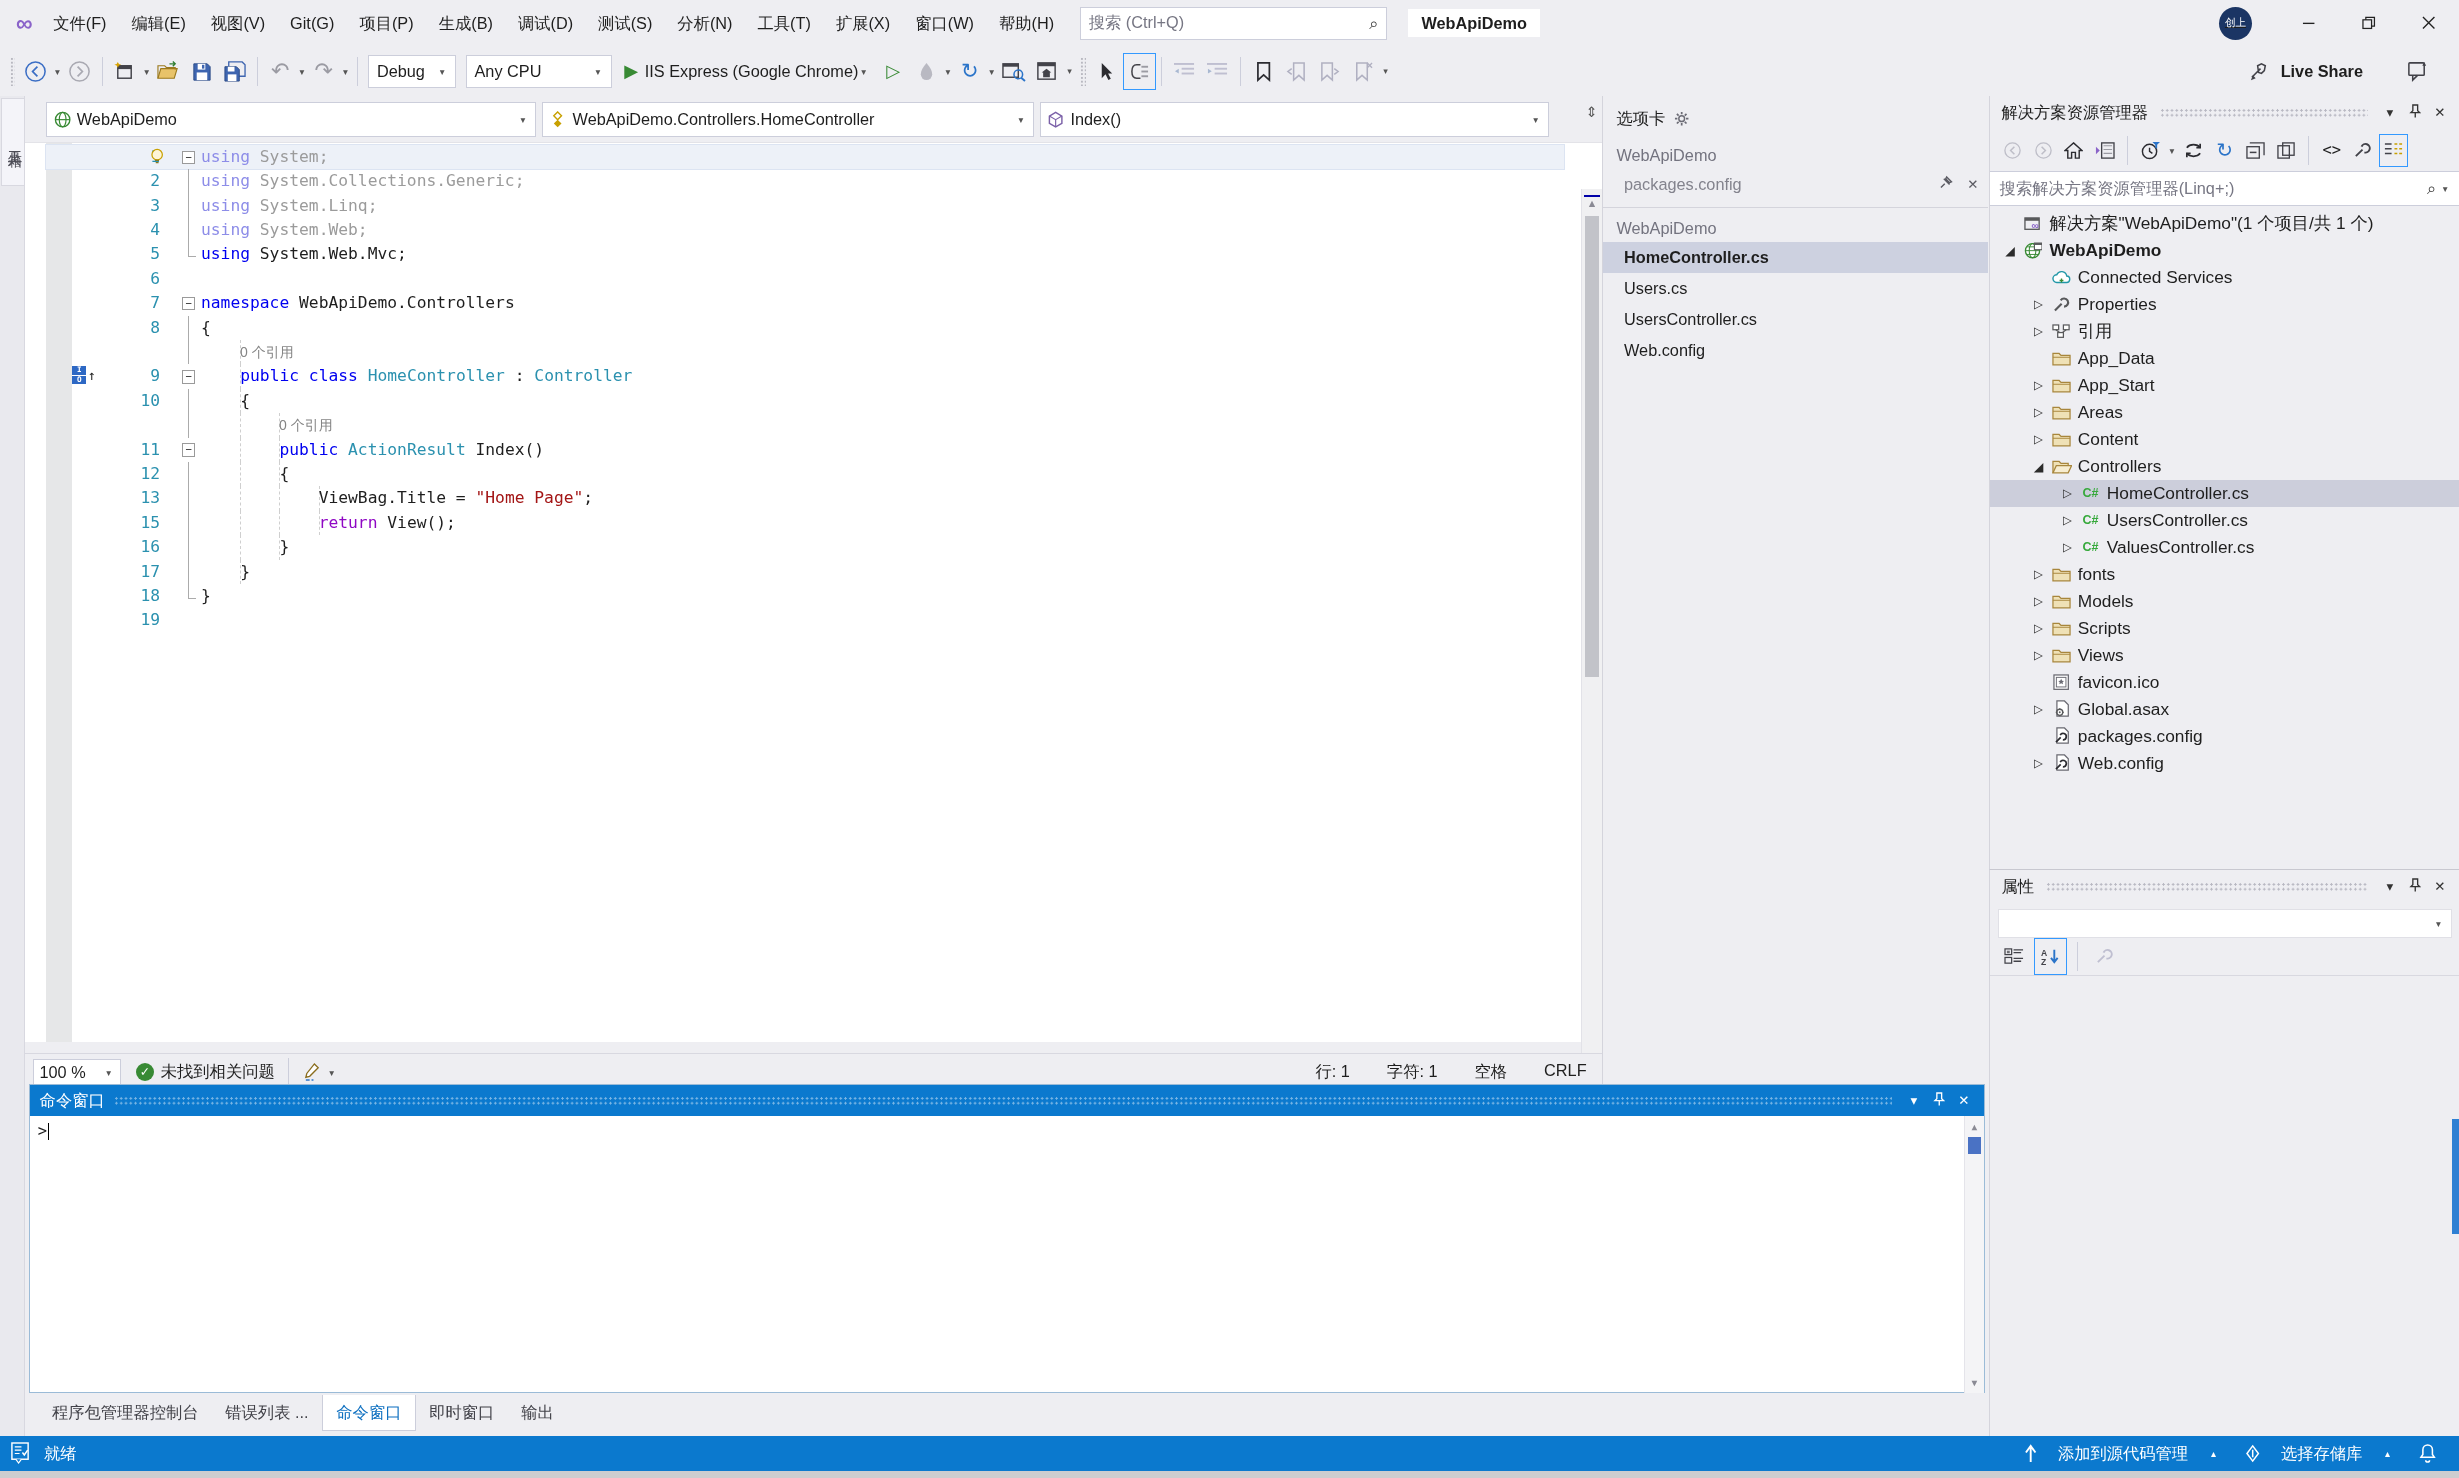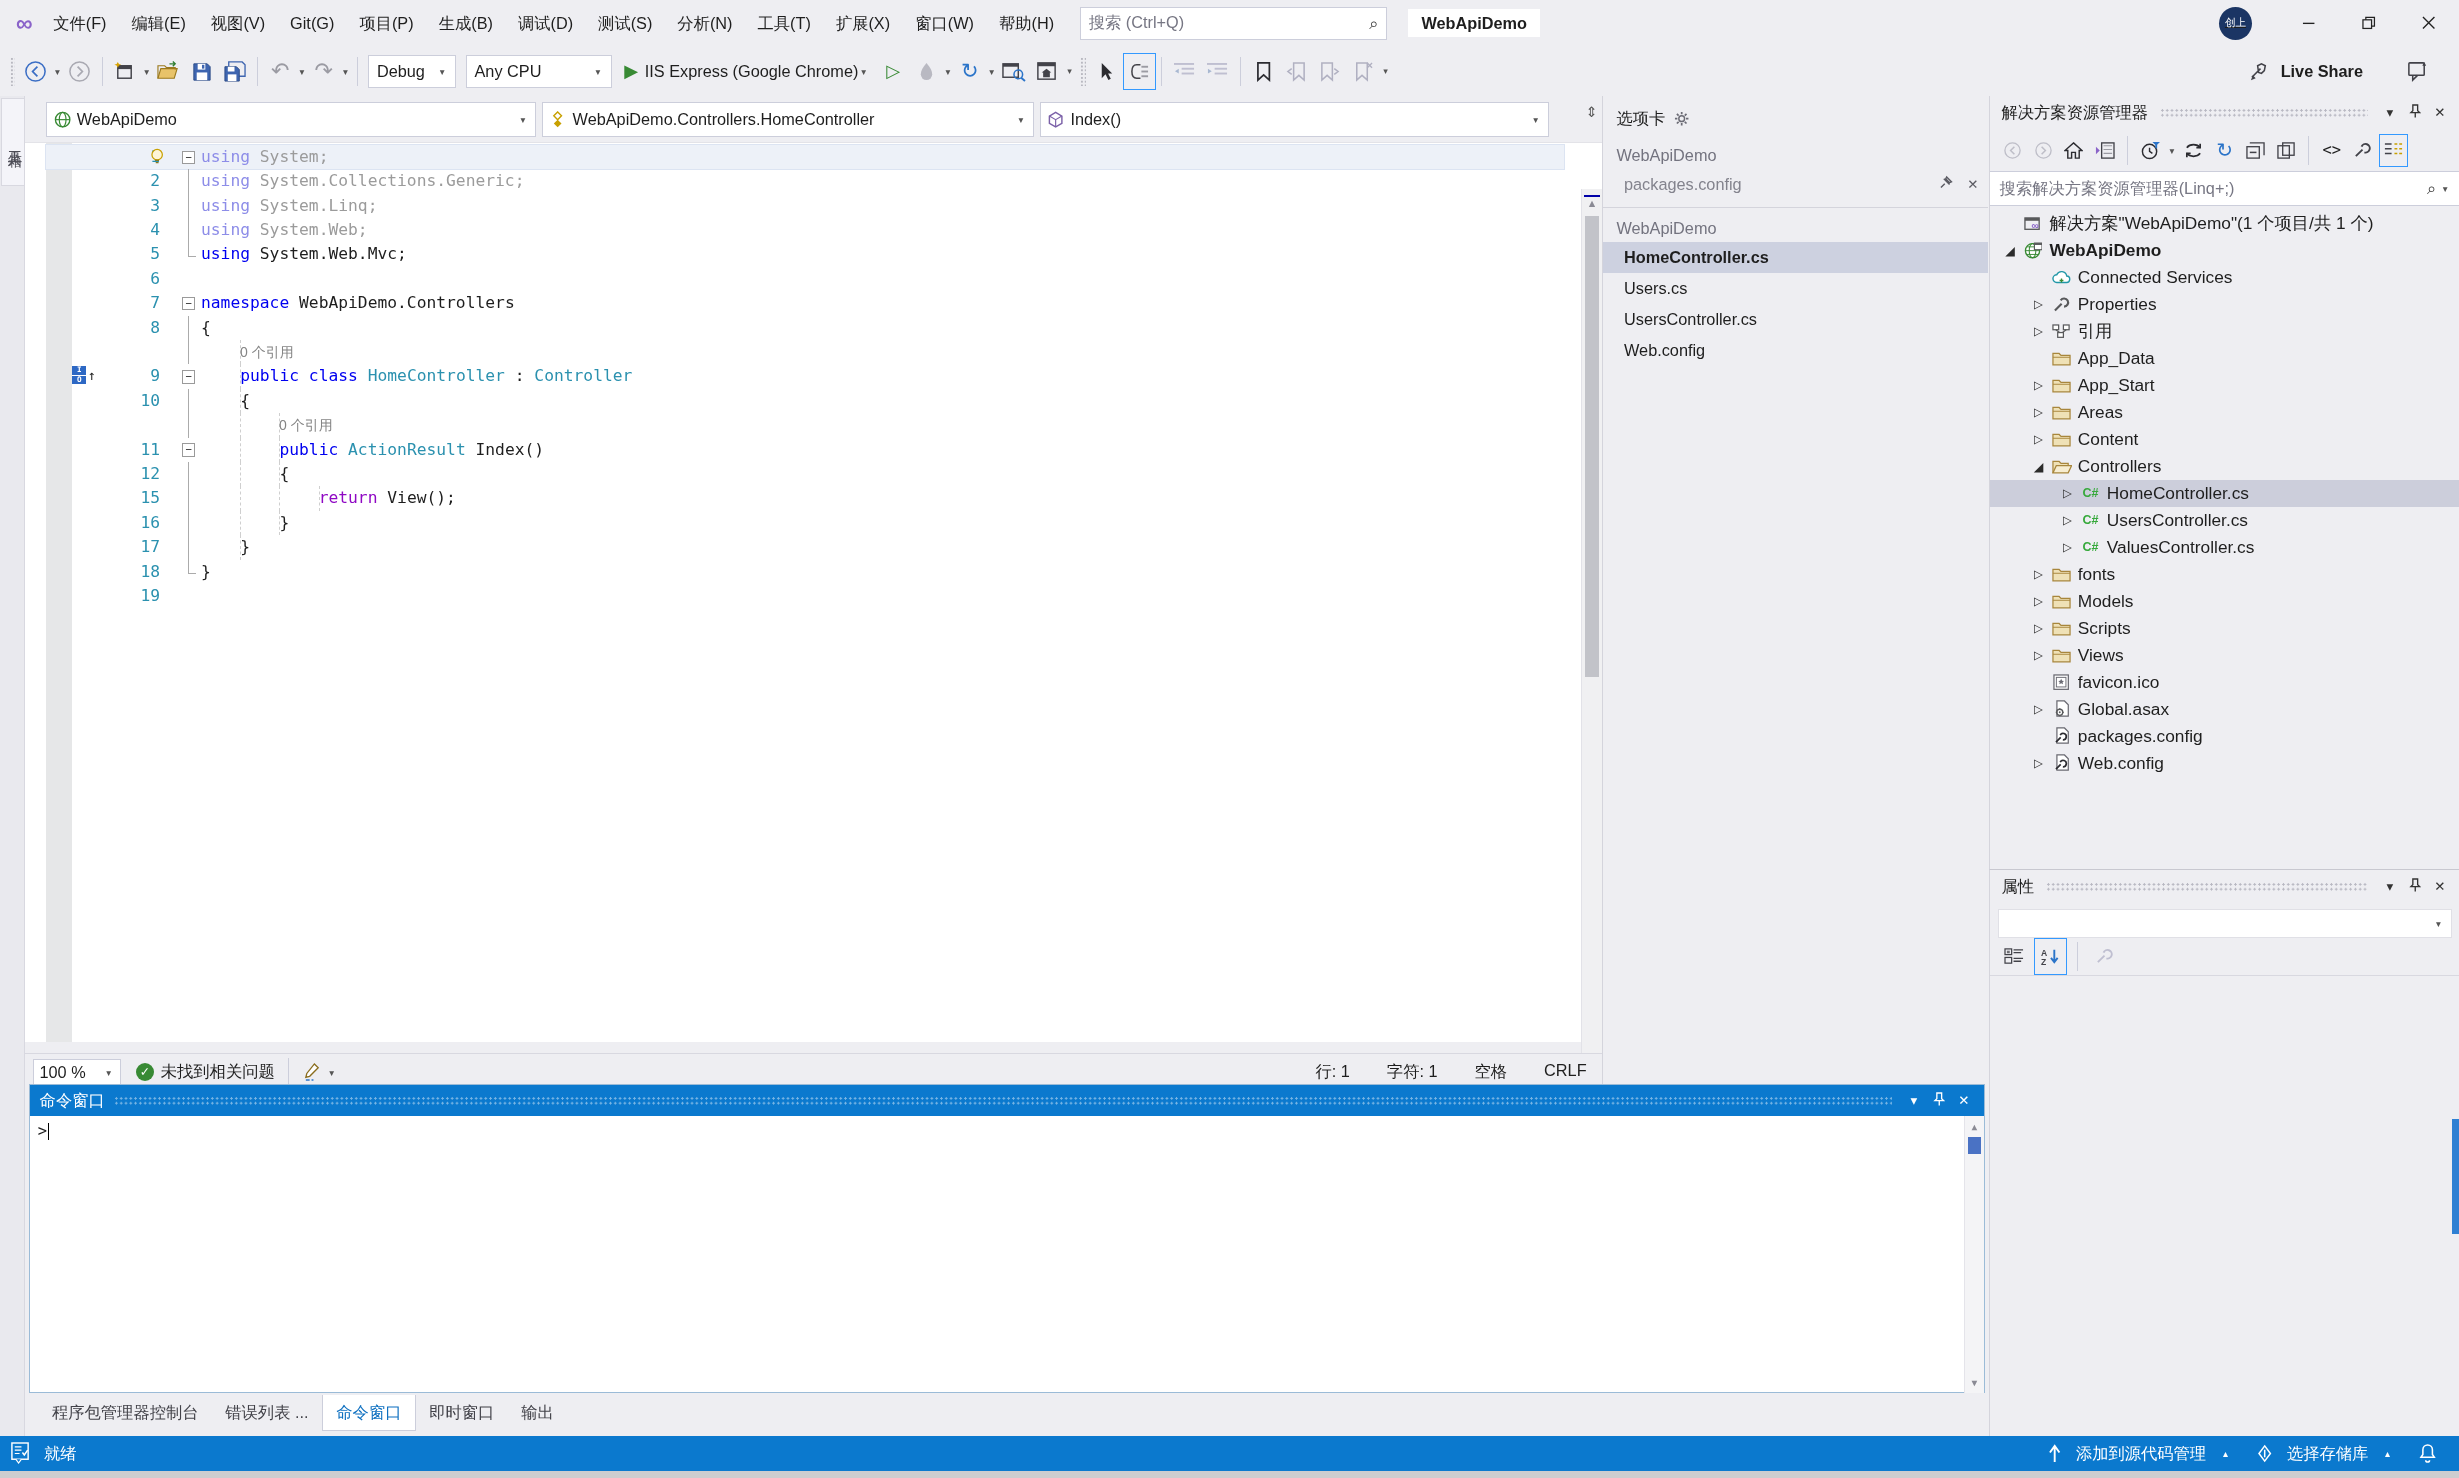--- a/index.html
+++ b/index.html
@@ -125,21 +125,21 @@
 
   
   #bottom-tabs { left:29px; top:1395px; width:1956px; height:41px; display:flex; align-items:flex-start; padding-left:9.6px; background:#EEEEF2; }
   .btab { padding:6.7px 13.4px; color:#424249; }
   .btab.active { background:#FFF; color:#0E70C0; border:1px solid #CCCEDB; border-top:none; }
 
   
   #statusbar { left:0; top:1436px; width:2459px; height:35px; background:#0B79CE; color:#FFF; display:flex; align-items:center; }
   #sb-ready { display:flex; align-items:center; gap:13.4px; margin-left:9.6px; }
   #sb-right { margin-left:auto; display:flex; align-items:center; gap:7.7px; margin-right:13.4px; }
-  .sb-item { display:flex; align-items:center; gap:15px; padding:0 9.6px; height:43px; }
+  .sb-item { display:flex; align-items:center; gap:21px; padding:0 9.6px; height:43px; }
   .sb-tri { font-size:8.6px; }
   #os-strip { left:0; top:1471px; width:2459px; height:7.7px; background:#CDCDCF; }
   #edge-blue { left:2452px; top:1119px; width:7.7px; height:115px; background:#2F80D3; }
 </style>
 </head>
 <body>
 
 <div class="abs" id="titlebar">
   <div id="vs-logo">∞</div>
   <div id="main-menu"><span class="menu-item">文件(F)</span><span class="menu-item">编辑(E)</span><span class="menu-item">视图(V)</span><span class="menu-item">Git(G)</span><span class="menu-item">项目(P)</span><span class="menu-item">生成(B)</span><span class="menu-item">调试(D)</span><span class="menu-item">测试(S)</span><span class="menu-item">分析(N)</span><span class="menu-item">工具(T)</span><span class="menu-item">扩展(X)</span><span class="menu-item">窗口(W)</span><span class="menu-item">帮助(H)</span></div>
@@ -386,20 +386,21 @@
         <div class="crow"><span class="fold-e"></span><span class="num">5</span><span class="codetext"><span class="k">using</span><span class="p"> System.Web.Mvc;</span></span></div>
         <div class="crow"><span class="num">6</span><span class="codetext"></span></div>
         <div class="crow"><span class="foldbox">−</span><span class="num">7</span><span class="codetext"><span class="k">namespace</span><span class="p"> WebApiDemo.Controllers</span></span></div>
         <div class="crow"><span class="fold-v"></span><span class="num">8</span><span class="codetext"><span class="p">{</span></span></div>
         <div class="crow"><span class="guide" style="left: 194px;"></span><span class="fold-v"></span><span class="lens" style="left: 194px;">0 个引用</span></div>
         <div class="crow"><span class="guide" style="left: 194px;"></span><span class="foldbox">−</span><span class="num">9</span><span class="inherit-ico"><span class="io"><div>I</div><div>O</div></span><span class="ar">↑</span></span><span class="codetext"><span class="p">    </span><span class="k">public</span><span class="p"> </span><span class="k">class</span><span class="p"> </span><span class="t">HomeController</span><span class="p"> : </span><span class="t">Controller</span></span></div>
         <div class="crow"><span class="guide" style="left: 194px;"></span><span class="fold-v"></span><span class="num">10</span><span class="codetext"><span class="p">    {</span></span></div>
         <div class="crow"><span class="guide" style="left: 194px;"></span><span class="guide" style="left: 233px;"></span><span class="fold-v"></span><span class="lens" style="left: 233px;">0 个引用</span></div>
         <div class="crow"><span class="guide" style="left: 194px;"></span><span class="guide" style="left: 233px;"></span><span class="foldbox">−</span><span class="num">11</span><span class="codetext"><span class="p">        </span><span class="k">public</span><span class="p"> </span><span class="t">ActionResult</span><span class="p"> Index()</span></span></div>
         <div class="crow"><span class="guide" style="left: 194px;"></span><span class="guide" style="left: 233px;"></span><span class="fold-v"></span><span class="num">12</span><span class="codetext"><span class="p">        {</span></span></div>
+        <div class="crow"><span class="guide" style="left: 194px;"></span><span class="guide" style="left: 233px;"></span><span class="guide" style="left: 273px;"></span><span class="fold-v"></span><span class="num">13</span><span class="codetext"><span class="p">            ViewBag.Title = </span><span class="str">"Home Page"</span><span class="p">;</span></span></div>
         <div class="crow"><span class="guide" style="left: 194px;"></span><span class="guide" style="left: 233px;"></span><span class="guide" style="left: 273px;"></span><span class="fold-v"></span><span class="num">15</span><span class="codetext"><span class="p">            </span><span class="ret">return</span><span class="p"> View();</span></span></div>
         <div class="crow"><span class="guide" style="left: 194px;"></span><span class="guide" style="left: 233px;"></span><span class="fold-v"></span><span class="num">16</span><span class="codetext"><span class="p">        }</span></span></div>
         <div class="crow"><span class="guide" style="left: 194px;"></span><span class="fold-v"></span><span class="num">17</span><span class="codetext"><span class="p">    }</span></span></div>
         <div class="crow"><span class="fold-e"></span><span class="num">18</span><span class="codetext"><span class="p">}</span></span></div>
         <div class="crow"><span class="num">19</span><span class="codetext"></span></div>
       </div>
     <div id="ed-scroll">
       <div id="ed-caretmark"></div>
       <div class="arr" style="top:7.7px;">▲</div>
       <div id="ed-thumb"></div>

